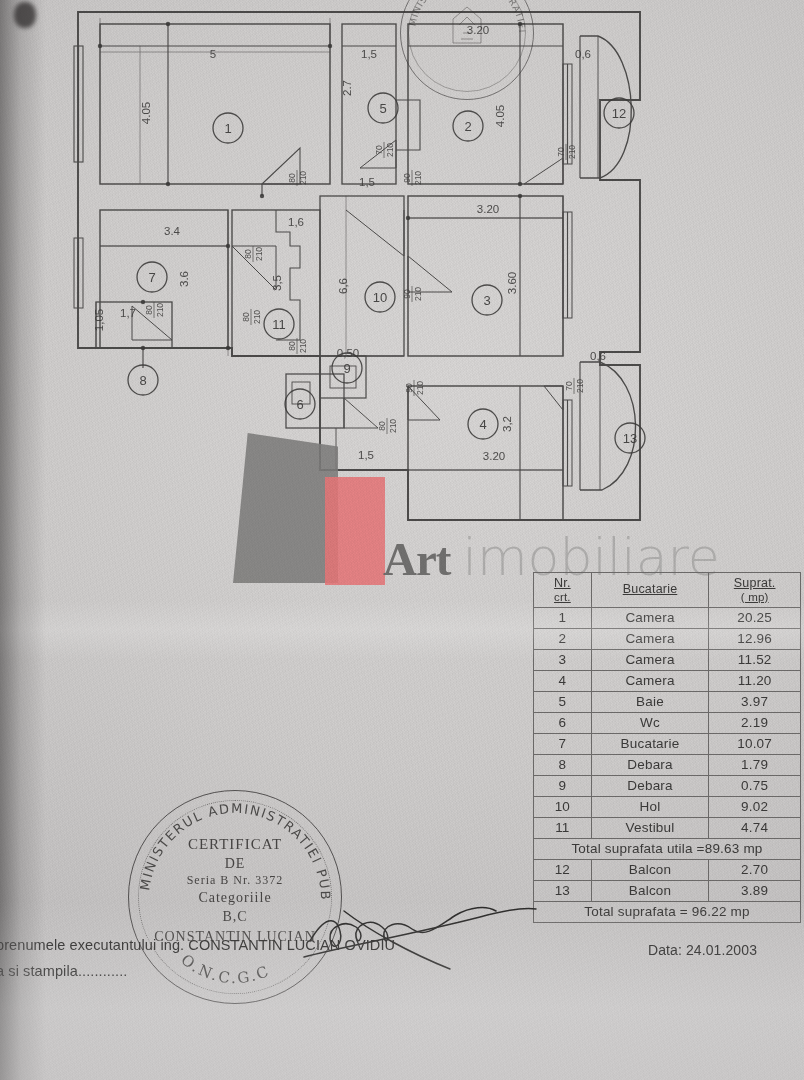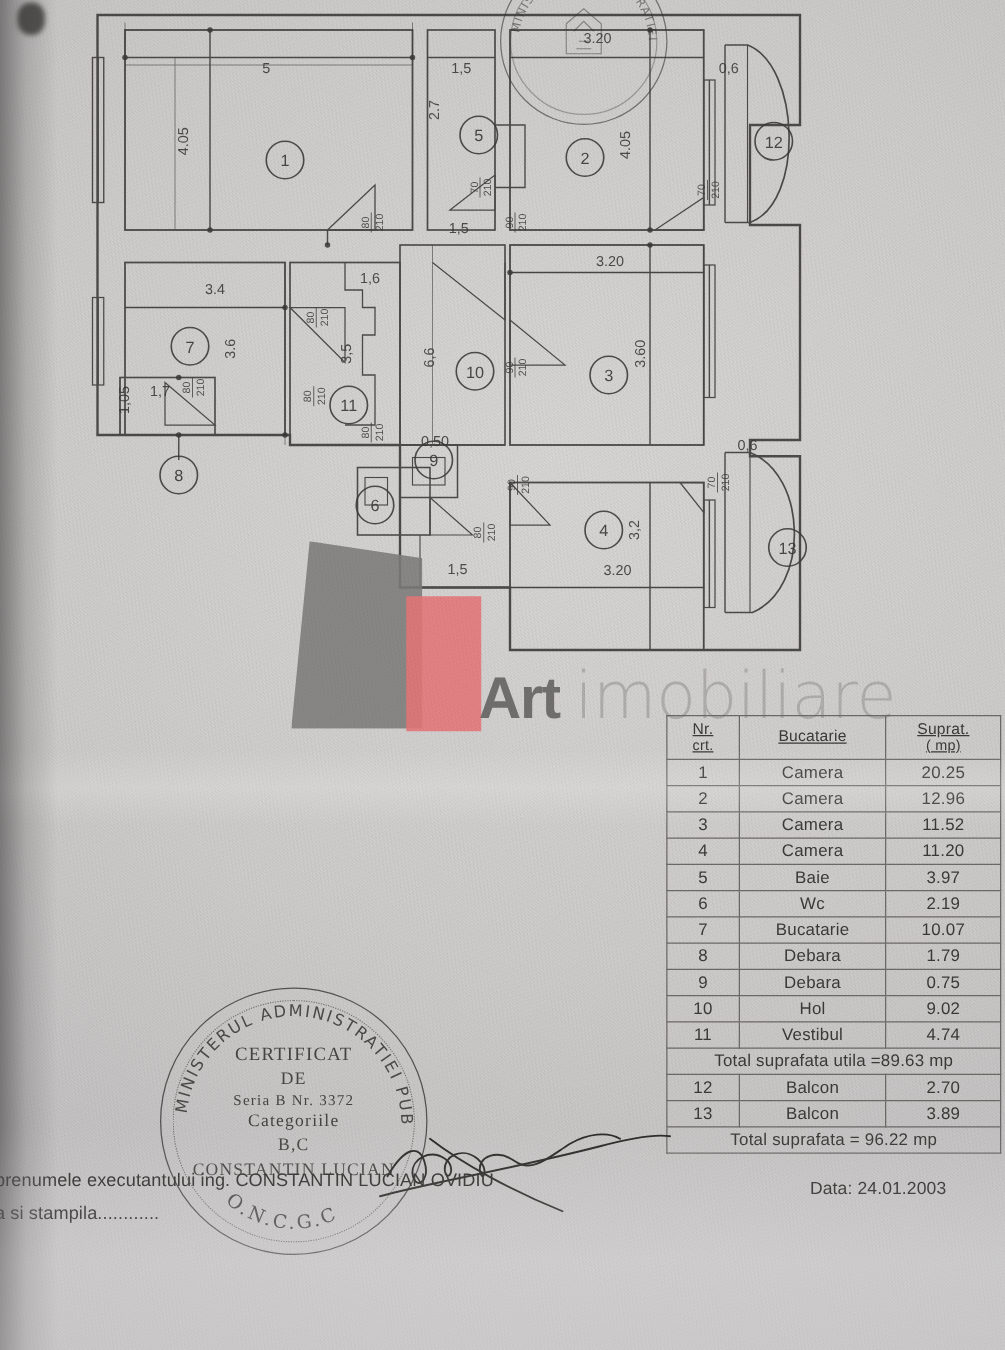--- a/index.html
+++ b/index.html
@@ -47,21 +47,21 @@
     background:rgba(126,125,124,.88);
     clip-path:polygon(14% 0%, 100% 9%, 100% 100%, 0% 100%);
   }
   #wm-red{
     position:absolute;left:100px;top:62px;width:60px;height:108px;
     background:rgba(231,118,121,.88);
   }
   #wm-text{position:absolute;left:158px;top:112px;white-space:nowrap;}
   #wm-art{
     font-size:47px;font-weight:bold;letter-spacing:-1px;color:rgba(104,103,102,.92);
-    font-family:Liberation Sans, sans-serif;
+    font-family:Liberation Serif, serif;
   }
   #wm-imo{
     font-size:52px;font-weight:300;letter-spacing:0px;color:rgba(168,167,166,.82);
     font-family:"DejaVu Sans",sans-serif;
   }
 
   
   #tbl-wrap{position:absolute;left:533px;top:572px;width:278px;height:358px;}
   table.area{
     border-collapse:collapse;width:268px;

